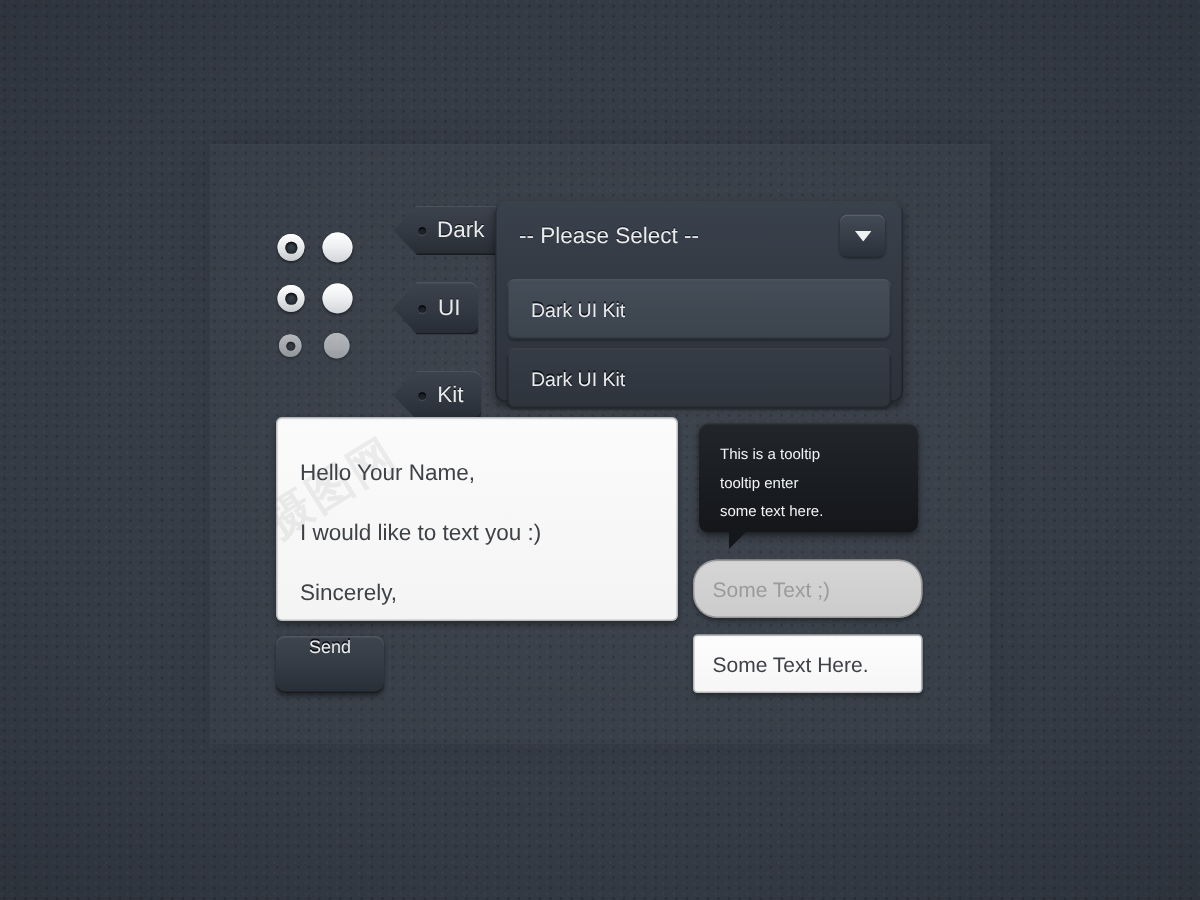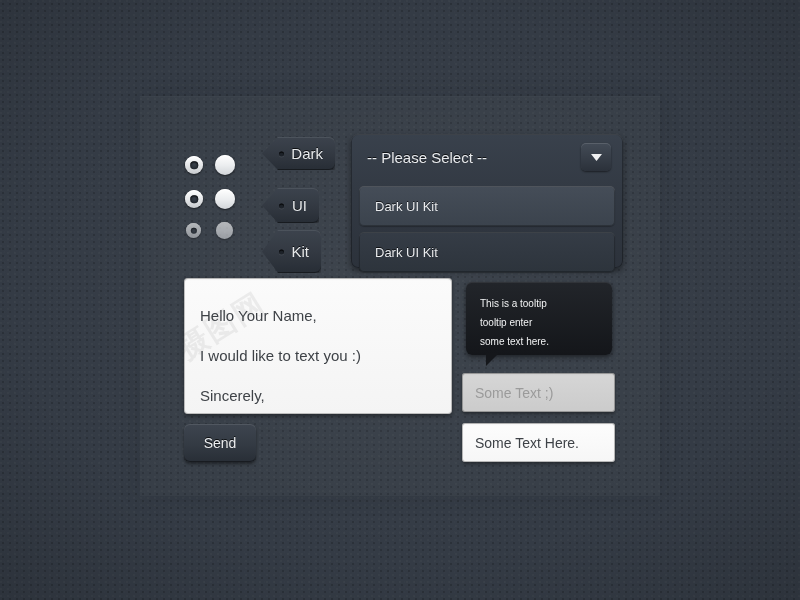--- a/index.html
+++ b/index.html
@@ -216,24 +216,23 @@
     font-size: 30px;
     font-weight: bold;
     line-height: 34px;
     letter-spacing: 2px;
   }
 
   
   .btn-send {
     position: absolute;
     display: flex;
-    align-items: center;
     justify-content: center;
     color: #eceef0;
-    font-size: 14px;
+    font-size: 12px;
     text-shadow: 0 -1px 0 rgba(0,0,0,0.8);
     background: linear-gradient(180deg, #3e454f 0%, #343b44 52%, #282e36 100%);
     border-radius: 6px;
     box-shadow:
       0 2px 3px rgba(0,0,0,0.45),
       inset 0 1px 0 rgba(255,255,255,0.10),
       inset 0 -1px 0 rgba(0,0,0,0.4);
     cursor: pointer;
     box-sizing: border-box;
   }
@@ -274,20 +273,21 @@
     box-sizing: border-box;
     cursor: text;
   }
   .input.disabled {
     background: linear-gradient(180deg, #d6d6d6 0%, #cbcbcb 100%);
     color: #9b9b9b;
     box-shadow:
       0 2px 3px rgba(0,0,0,0.35),
       inset 0 0 0 1px rgba(0,0,0,0.25),
       inset 0 1px 2px rgba(0,0,0,0.08);
+    border-radius: 16px;
   }
   .input.active {
     background: linear-gradient(180deg, #fdfdfd 0%, #f6f6f6 100%);
     color: #3e4247;
     box-shadow:
       0 2px 3px rgba(0,0,0,0.35),
       inset 0 0 0 1px rgba(0,0,0,0.25),
       inset 0 1px 2px rgba(0,0,0,0.08);
   }
 </style>
@@ -313,26 +313,26 @@
   </div>
 
   <div class="tag" style="left:262px; top:137px; width:73px; height:33px;">
     <span class="hole"></span>
     <span>Dark</span>
   </div>
   <div class="tag" style="left:262px; top:188px; width:57px; height:35px;">
     <span class="hole"></span>
     <span>UI</span>
   </div>
-  <div class="tag" style="left:262px; top:230px; width:59px; height:43px;">
+  <div class="tag" style="left:262px; top:247px; width:59px; height:33px;">
     <span class="hole"></span>
     <span>Kit</span>
   </div>
 
-  <div class="dropdown" style="left:351px; top:134px; width:272px; height:134px;">
+  <div class="dropdown" style="left:330px; top:134px; width:272px; height:134px;">
     <div class="dd-head">
       <span class="dd-label">-- Please Select --</span>
       <span class="dd-arrow">
         <svg width="11" height="7" viewBox="0 0 11 7" aria-hidden="true">
           <polygon points="0,0 11,0 5.5,7" fill="#f0f1f2"></polygon>
         </svg>
       </span>
     </div>
     <div class="dd-option hover">
       <span>Dark UI Kit</span>

